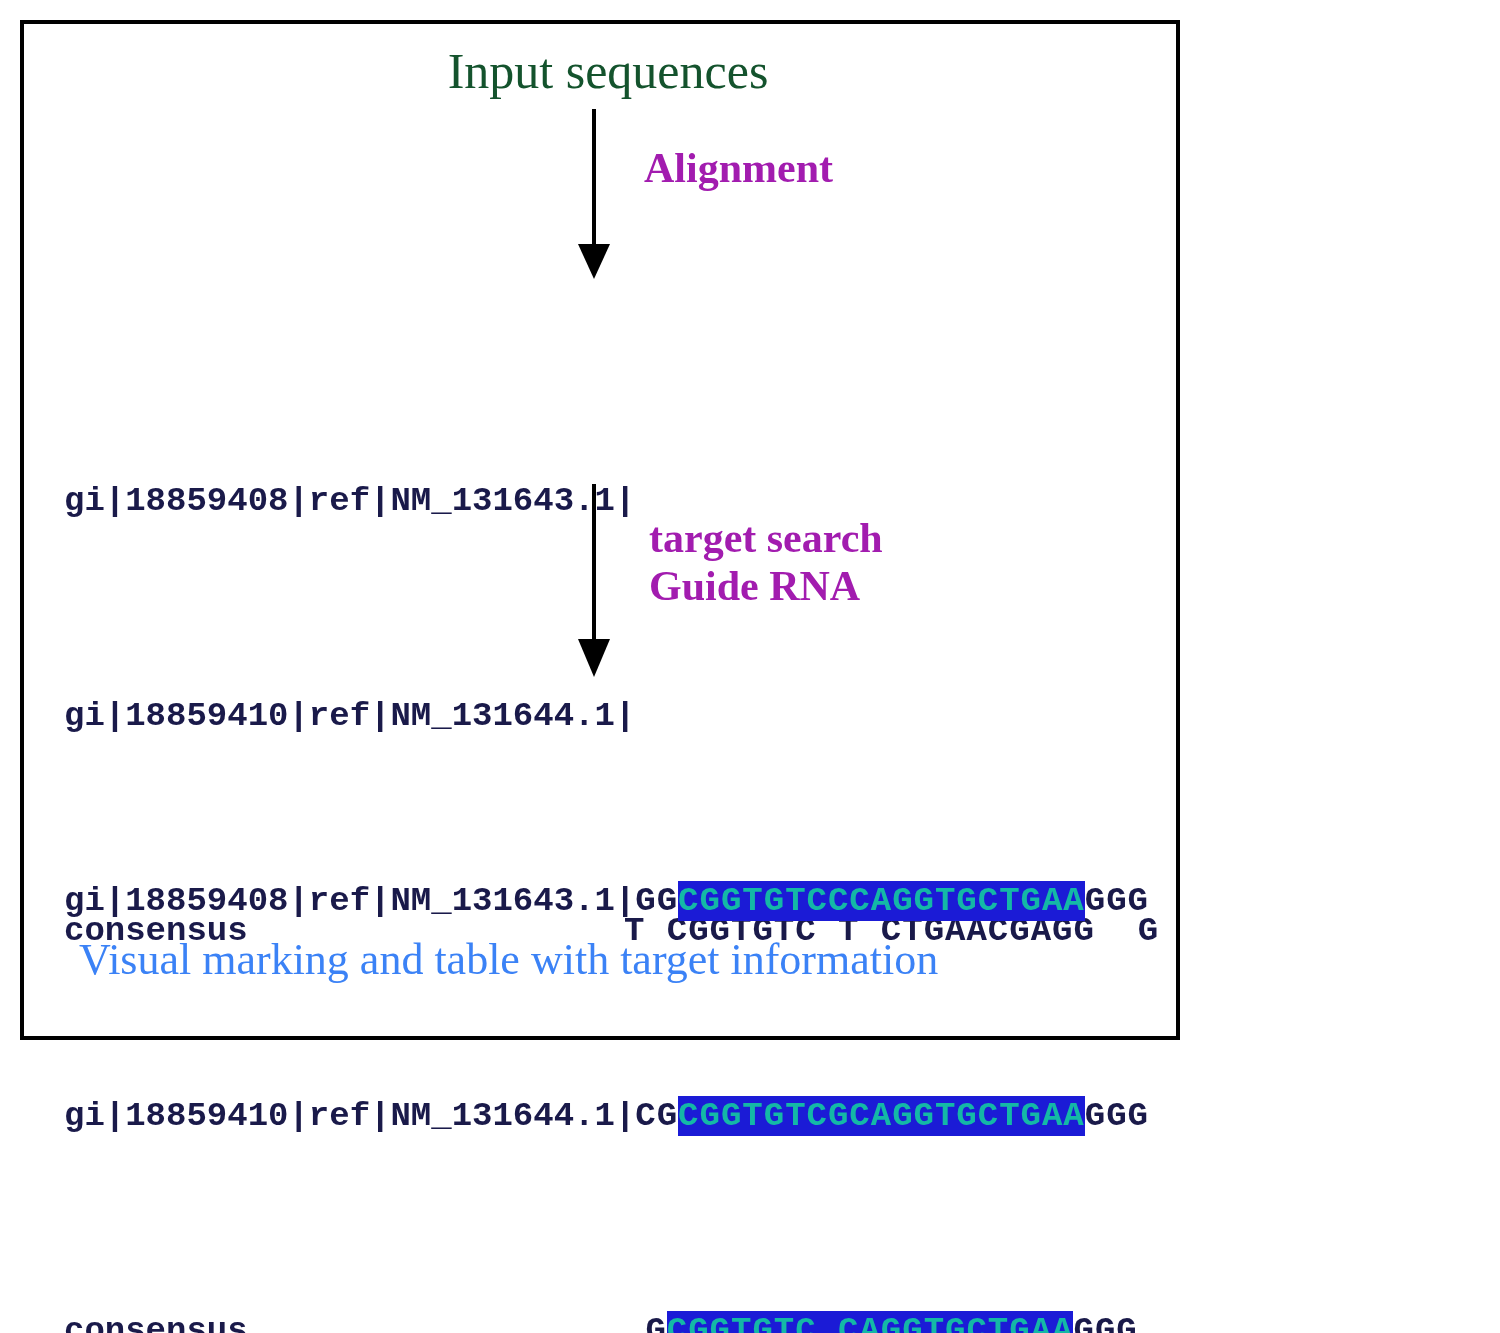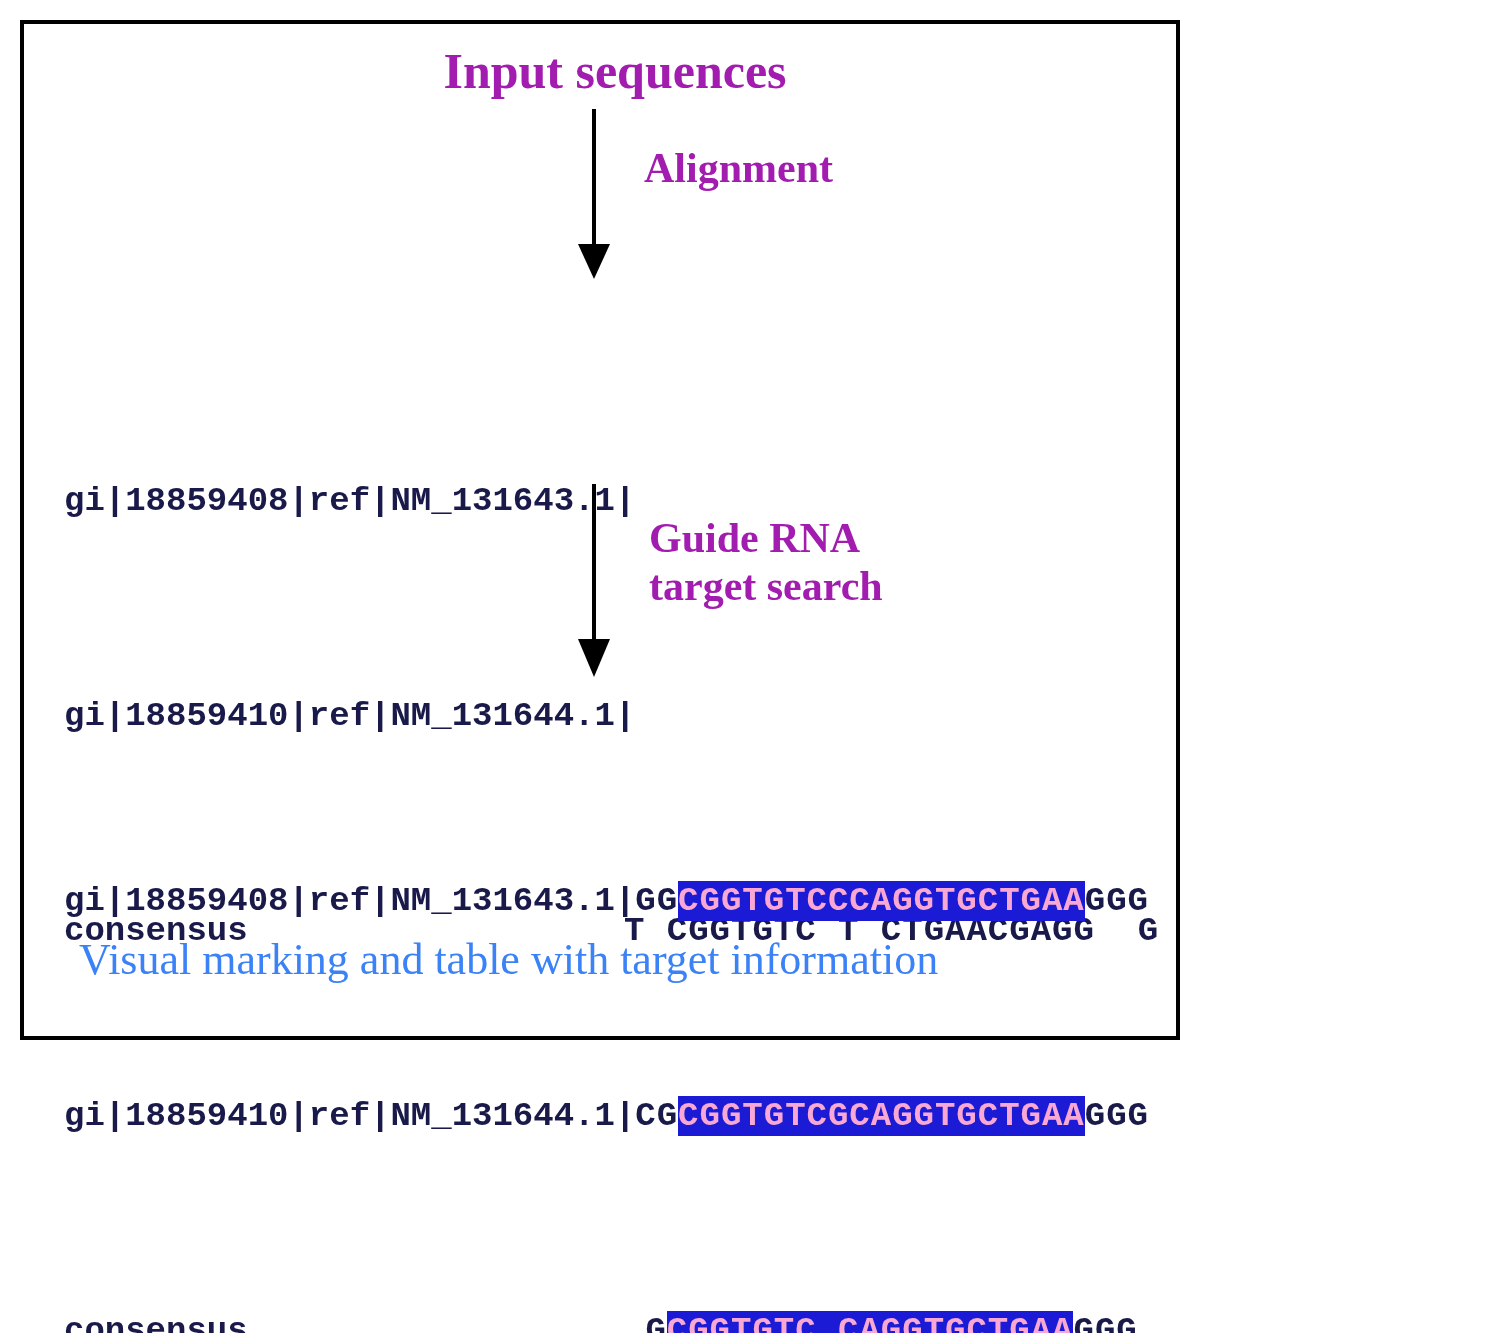--- a/index.html
+++ b/index.html
@@ -21,28 +21,27 @@
     top: 20px;
     width: 1160px;
     height: 1020px;
     border: 4px solid #000;
     box-sizing: border-box;
     background: #fff;
   }
   
   .title-top {
     position: absolute;
-    left: 15px;
+    left: 8px;
     width: 100%;
     top: 18px;
     text-align: center;
     font-family: "Times New Roman", Times, serif;
     font-size: 50px;
-    color: #a21caf;
-    font-weight: bold;
+    color: #14532d;
   }
   .step-label {
     position: absolute;
     font-family: "Times New Roman", Times, serif;
     font-weight: bold;
     font-size: 42px;
     color: #a21caf;
     line-height: 1.15;
   }
   .caption-bottom {
@@ -75,21 +74,21 @@
     display: inline-block;
     min-width: 560px;
   }
   .seq-bases {
     display: inline-block;
     letter-spacing: 1px;
   }
   
   .hl {
     background: #1b1bd6;
-    color: #f9a8d4;
+    color: #14b8a6;
     padding: 1px 0;
   }
 </style>
 </head>
 <body>
 
 <div class="page">
   <div class="frame">
 
     <div class="title-top">Input sequences</div>
@@ -116,22 +115,22 @@
         <span class="seq-bases">T CGGTGTC T CTGAACGAGG  G</span>
       </div>
     </div>
 
     <svg class="arrow" style="left:540px; top:455px;" width="60" height="205">
       <line x1="30" y1="5" x2="30" y2="170" stroke="#000" stroke-width="4"></line>
       <polygon points="30,198 14,160 46,160" fill="#000"></polygon>
     </svg>
 
     <div class="step-label" style="left:625px; top:490px;">
+      <div>target search</div>
       <div>Guide RNA</div>
-      <div>target search</div>
     </div>
 
     <div class="seq-block" style="left:40px; top:690px;">
       
       <div class="seq-row">
         <span class="seq-label">gi|18859408|ref|NM_131643.1|</span>
         <span class="seq-bases"><span>GG</span><span class="hl">CGGTGTCCCAGGTGCTGAA</span><span>GGG</span></span>
       </div>
       
       <div class="seq-row">

